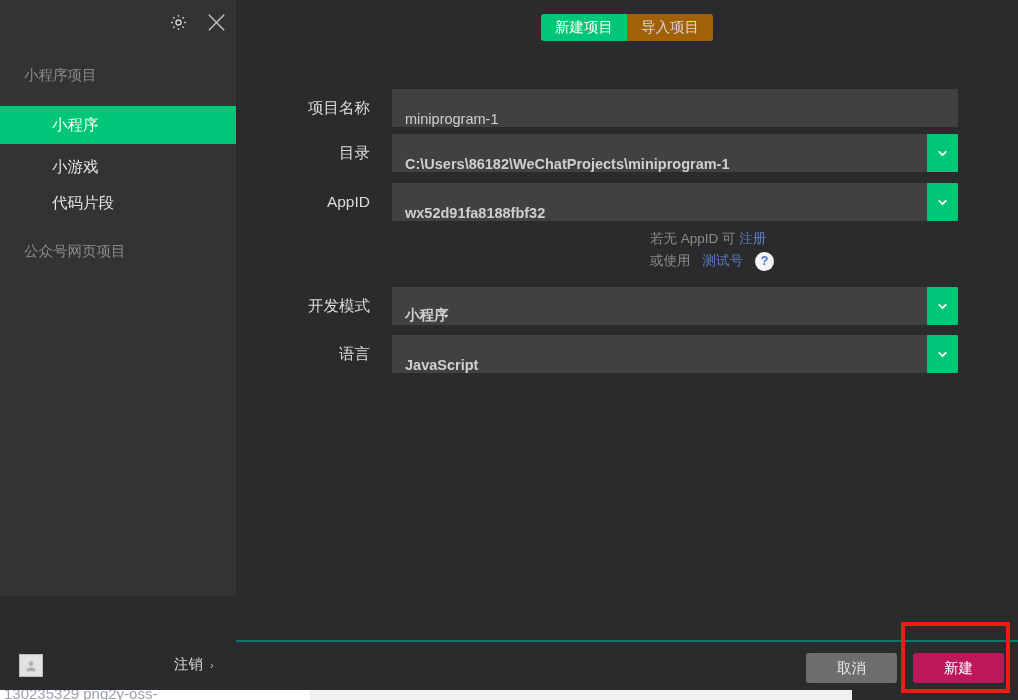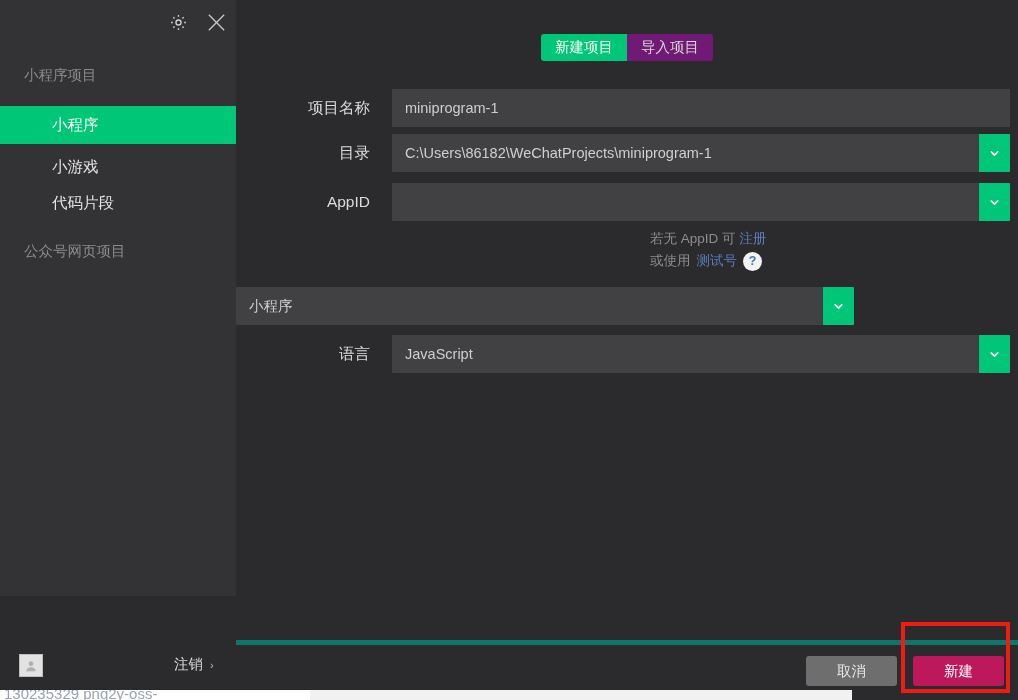--- a/index.html
+++ b/index.html
@@ -77,30 +77,29 @@
     position:absolute; left:236px; top:0;
     width:782px; height:690px;
     background:#2b2b2d;
   }
 
   .tabs {
     position:absolute; left:305px; top:14px;
     display:flex;
     border-radius:3px;
     overflow:hidden;
-    margin-top:20px;
   }
   .tab {
     height:27px;
     padding:0 14px;
     display:flex; align-items:center; justify-content:center;
     font-size:14.5px;
     cursor:pointer;
     color:#d8d8d8;
-    background:#701a75;
+    background:#a16207;
   }
   .tab.active { background:#00c777; color:#ffffff; }
 
   .form { position:absolute; left:0; top:0; width:782px; }
 
   .row {
     position:absolute; left:0;
     width:782px; height:38px;
     display:flex; align-items:center;
   }
@@ -113,66 +112,66 @@
   .lbl {
     width:156px;
     text-align:right;
     padding-right:22px;
     color:#dcdcdc;
     font-size:15.5px;
   }
 
   .field {
     position:relative;
-    width:618px; height:38px;
+    width:566px; height:38px;
     background:#414143;
-    display:flex; align-items:center;
+    display:flex; align-items:flex-end;
     border-radius:1px;
   }
   .field .val {
     padding-left:13px;
     color:#cfcfcf;
     font-size:14.5px;
     white-space:nowrap;
     overflow:hidden;
   }
-  .field.sel .val { padding-right:40px; }
+  .field.sel .val { padding-right:40px;font-weight:bold; }
   .drop {
     position:absolute; right:0; top:0;
     width:31px; height:38px;
     background:#00c777;
     display:flex; align-items:center; justify-content:center;
     cursor:pointer;
     border-radius:0 1px 1px 0;
   }
   .drop svg { display:block; }
 
   .hint {
     position:absolute; left:414px; top:228px;
     font-size:13.5px;
     color:#8d8d8f;
     line-height:22px;
   }
   .hint .link { color:#5b7fbd; cursor:pointer; }
-  .hint-line2 { display:flex; align-items:center; gap:6px; }
+  .hint-line2 { display:flex; align-items:center; gap:12px; }
   .helpmark {
     width:19px; height:19px; border-radius:50%;
     background:#f4f4f4;
     color:#4a6fc4;
     font-size:12.5px; font-weight:bold;
     display:flex; align-items:center; justify-content:center;
     cursor:pointer;
   }
 
   
   .bottombar {
     position:absolute; left:236px; top:640px;
     width:782px; height:50px;
     background:#2b2b2d;
-    border-top:5px solid #0f766e;
+    border-top:2px solid #0f766e;
   }
   .btn {
     position:absolute; top:11px;
     height:30px; width:91px;
     display:flex; align-items:center; justify-content:center;
     font-size:14.5px;
     border-radius:3px;
     cursor:pointer;
   }
   .btn.cancel { right:121px; background:#6e6e6e; color:#e6e6e6; }
@@ -287,40 +286,42 @@
             <svg width="13" height="13" viewBox="0 0 24 24" fill="none" stroke="#ffffff" stroke-width="3.2" stroke-linecap="round" stroke-linejoin="round">
                 <path d="M6 9l6 6 6-6"></path>
               </svg>
           </span>
         </div>
       </div>
 
       <div class="row r3">
         <div class="lbl">AppID</div>
         <div class="field sel">
+          <span class="val">wx52d91fa8188fbf32</span>
           <span class="drop">
             <svg width="13" height="13" viewBox="0 0 24 24" fill="none" stroke="#ffffff" stroke-width="3.2" stroke-linecap="round" stroke-linejoin="round">
                 <path d="M6 9l6 6 6-6"></path>
               </svg>
           </span>
         </div>
       </div>
 
       <div class="hint">
         <div>
           <span>若无 AppID 可 </span><span class="link">注册</span>
         </div>
         <div class="hint-line2">
           <span>或使用 </span>
             <span class="link">测试号</span>
           <span class="helpmark">?</span>
         </div>
       </div>
 
       <div class="row r4">
+        <div class="lbl">开发模式</div>
         <div class="field sel">
           <span class="val">小程序</span>
           <span class="drop">
             <svg width="13" height="13" viewBox="0 0 24 24" fill="none" stroke="#ffffff" stroke-width="3.2" stroke-linecap="round" stroke-linejoin="round">
                 <path d="M6 9l6 6 6-6"></path>
               </svg>
           </span>
         </div>
       </div>
 

